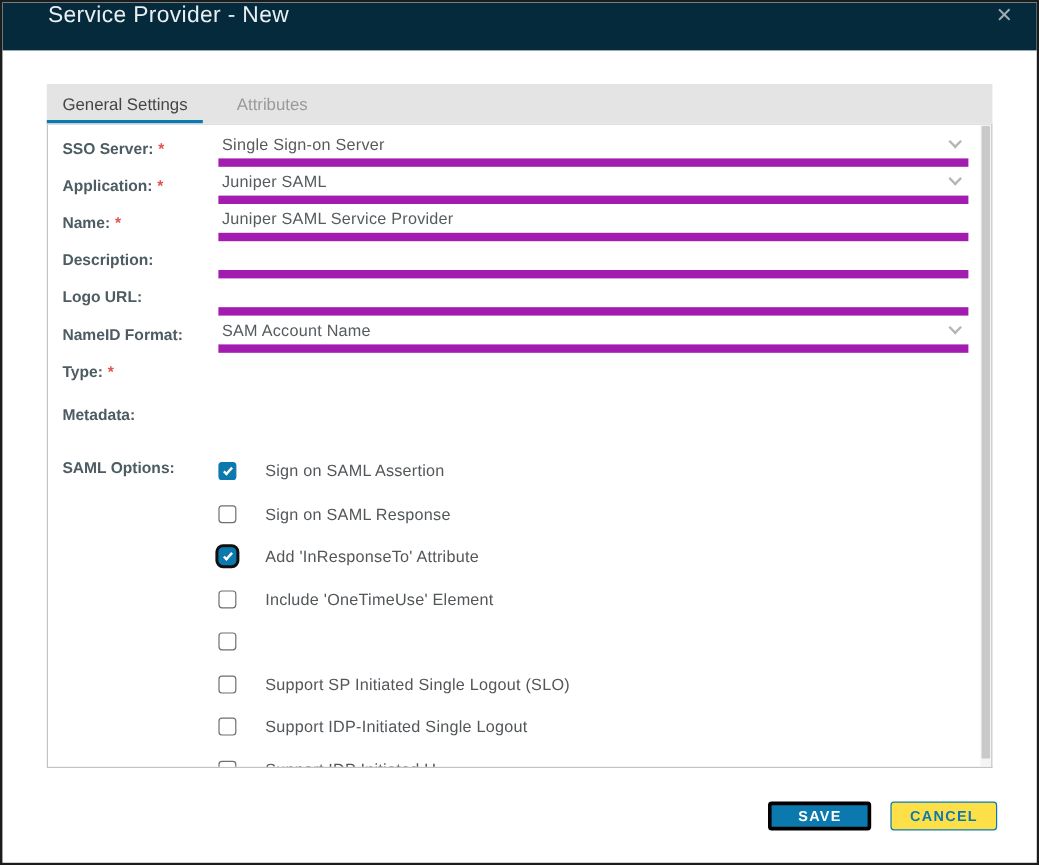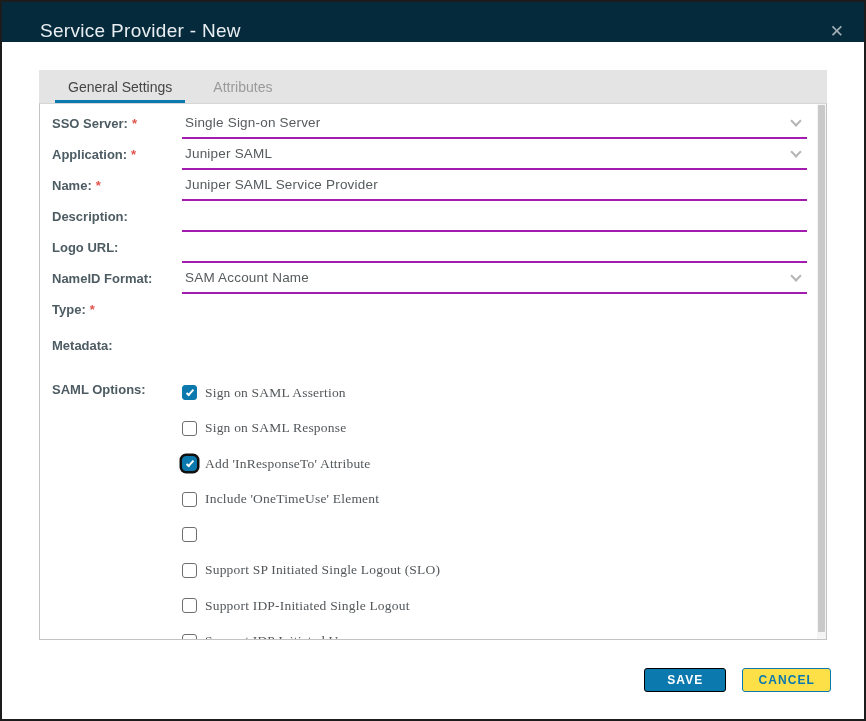--- a/index.html
+++ b/index.html
@@ -7,37 +7,37 @@
   body { font-family:"Liberation Sans","DejaVu Sans",sans-serif; }
 
   .window{
     position:relative; width:866px; height:721px;
     border:2px solid #1c1c1c; background:#ffffff; overflow:hidden;
   }
 
   
   .titlebar{
     height:40px; background:#052a3b; color:#e9eef2;
-    display:flex; align-items:flex-end; justify-content:space-between;
+    display:flex; align-items:flex-start; justify-content:space-between;
     padding:0 16px 0 38px;
   }
   .titlebar .title{ font-size:19px; font-weight:400; letter-spacing:.3px; }
   .close-x{
     color:#9fadb4; font-size:17px; line-height:1; cursor:pointer;
     font-weight:400; padding:2px 4px;
   }
 
   
   .tabs{
     margin:28px 37px 0 37px; height:33px; background:#e4e4e4;
     display:flex; align-items:stretch; padding-left:0;
   }
   .tab{
     display:flex; align-items:center; padding:0 13px;
-    font-size:14px; color:#9a9a9a; position:relative; cursor:pointer;margin-left:16px;
+    font-size:14px; color:#9a9a9a; position:relative; cursor:pointer;
   }
   .tab.active{ color:#454545; }
   .tab.active::after{
     content:""; position:absolute; left:0; right:0; bottom:0;
     height:3px; background:#0b79ae;
   }
   .tab + .tab{ margin-left:15px; }
 
   
   .panel{
@@ -57,21 +57,21 @@
   .form{ padding:4px 0 0 0; }
 
   .field-row{ display:flex; height:31px; }
   .label-col{
     width:142px; flex:0 0 142px; padding-left:12px;
     display:flex; align-items:center; 
   }
   .field-label{ font-size:13px; font-weight:bold; color:#4d5c63; }
   .required-asterisk{ color:#e0544c; font-size:13px; margin-left:4px; font-weight:bold; }
   .field-col{
-    flex:1; margin-right:19px; border-bottom:2px solid #a21caf;
+    flex:1; margin-right:19px; border-bottom:7px solid #a21caf;
     display:flex; align-items:center; justify-content:space-between;
     padding:0 4px 0 3px; cursor:text;
   }
   .field-value{ font-size:13.5px; color:#565b5e; letter-spacing:.2px; }
   .chevron{
     width:8px; height:8px; margin-right:3px; margin-top:-4px;
     border-right:2px solid #b5b5b5; border-bottom:2px solid #b5b5b5;
     transform:rotate(45deg); flex:0 0 auto;
   }
 
@@ -97,32 +97,32 @@
   }
   .cb-box.checked{ background:#0b79ae; border-color:#0b79ae; }
   .cb-check{
     display:none; position:absolute; left:4.5px; top:1.5px;
     width:4px; height:8px;
     border-right:2px solid #fff; border-bottom:2px solid #fff;
     transform:rotate(42deg);
   }
   .cb-box.checked .cb-check{ display:block; }
   .cb-box.focused{ box-shadow:0 0 0 2.5px #101010; border-radius:4px; }
-  .cb-label{ margin-left:8px; font-size:13.5px; color:#53575a; letter-spacing:.2px;font-family:Liberation Serif, serif; }
+  .cb-label{ margin-left:24px; font-size:13.5px; color:#53575a; letter-spacing:.2px; }
 
   
   .footer{
     position:absolute; right:33px; bottom:27px;
     display:flex; gap:16px; align-items:center;
   }
   .btn{
     height:24px; border-radius:3px; font-size:12px; font-weight:bold;
     letter-spacing:1.1px; cursor:pointer; font-family:inherit;
   }
-  .btn-save{ background:#0b79ae; color:#fff; border:1px solid #000000; padding:0 22px; }
+  .btn-save{ background:#0b79ae; color:#fff; border:3px solid #000000; padding:0 22px; }
   .btn-cancel{ background:#fde047; color:#0b79ae; border:1px solid #0b79ae; padding:0 15px; }
 </style>
 </head>
 <body>
 
 <div class="window">
 
   <div class="titlebar">
     <span class="title">Service Provider - New</span>
     <span class="close-x">✕</span>

